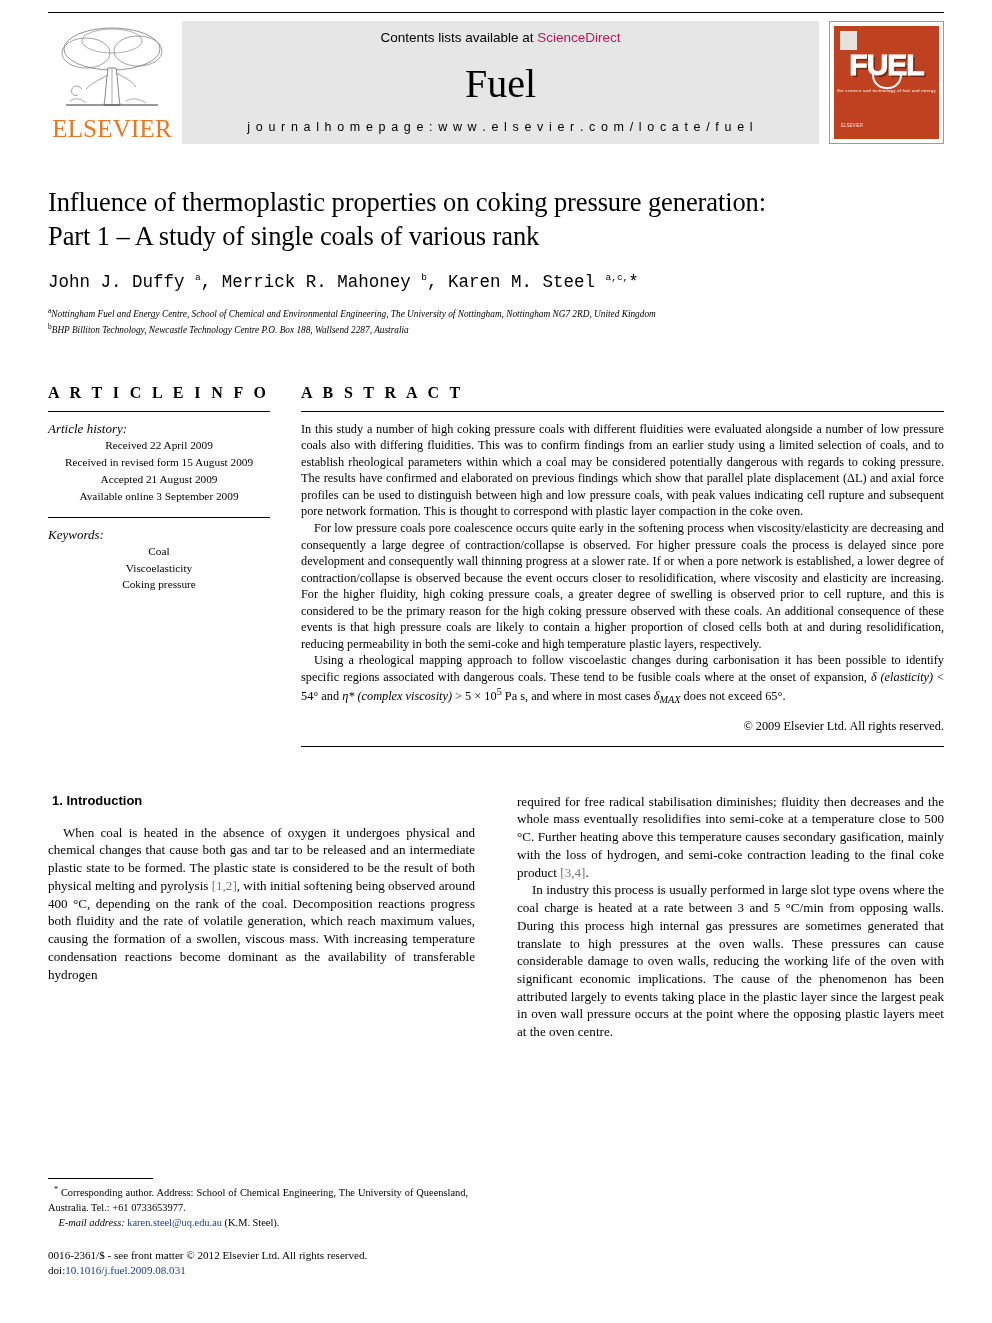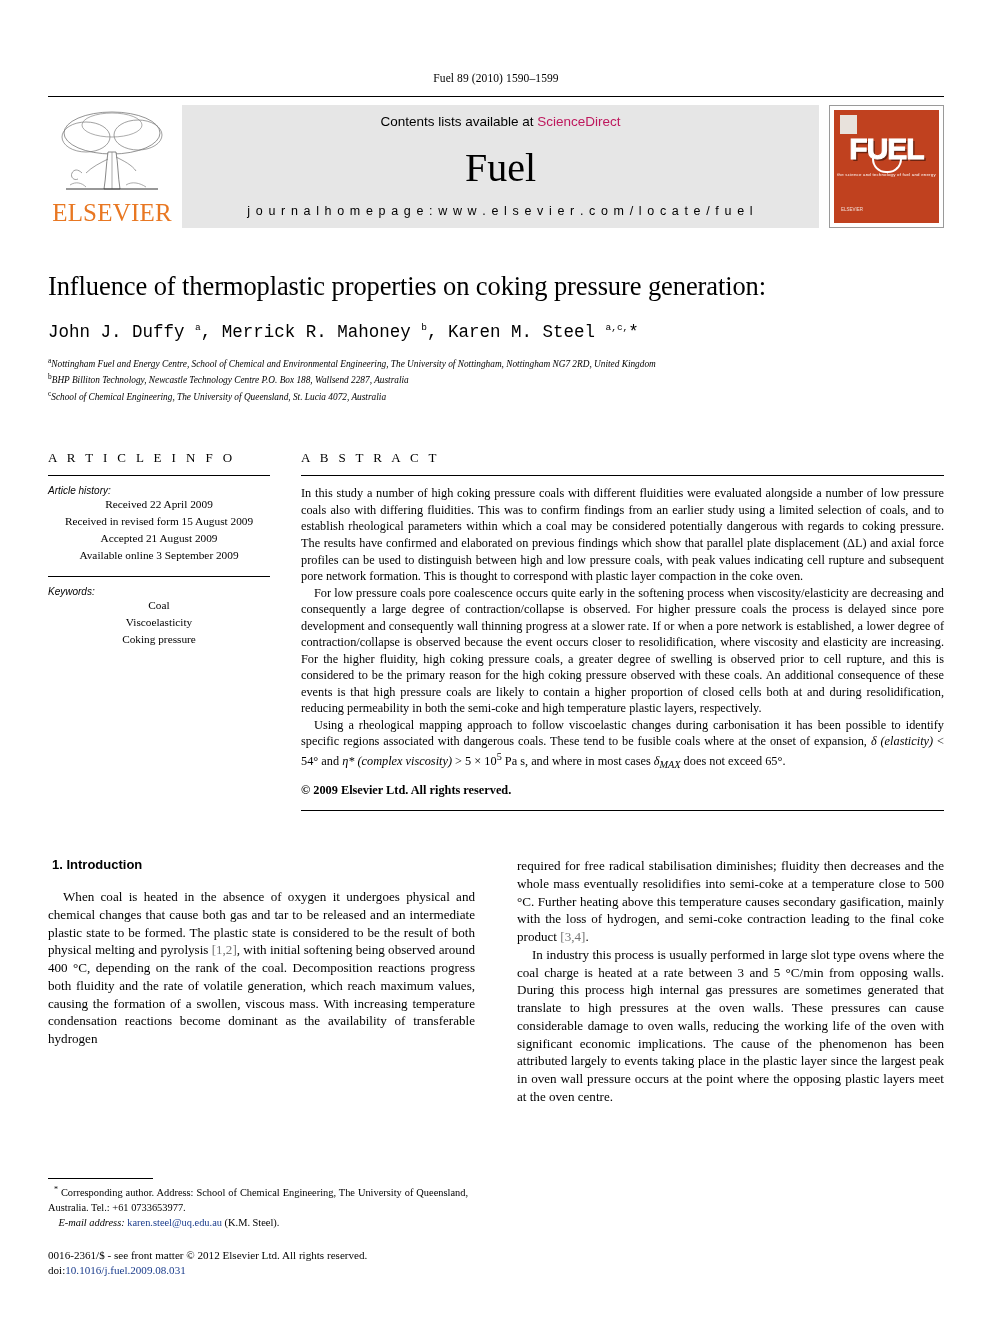--- a/index.html
+++ b/index.html
@@ -203,59 +203,59 @@
     padding-right: 22px;
     box-sizing: border-box;
   }
   .col-abstract {
     flex: 1 1 auto;
     padding-left: 9px;
     box-sizing: border-box;
   }
   .section-caps {
     font-family: "Liberation Serif", serif;
-    font-weight: normal;
-    font-size: 13px;
+    font-weight: bold;
+    font-size: 16px;
     letter-spacing: 3.4px;
   }
   .rule {
     border-top: 1.2px solid #000;
     margin: 9px 0 9px 0;
   }
   .rule-thin {
     border-top: 1.2px solid #000;
     margin: 12px 0 9px 0;
   }
   .info-label {
     font-style: italic;
-    font-size: 10px;
-    font-family: Liberation Sans, sans-serif;
+    font-size: 13px;
+    font-family: Liberation Serif, serif;
   }
   .info-line {
     font-size: 11.3px;
     line-height: 1.5;
     font-family: "Liberation Serif", serif;
     text-align: center;
   }
   .abstract-body p {
     margin: 0;
     font-size: 12.3px;
     line-height: 1.345;
     text-align: justify;
     text-indent: 0;
     font-family: "Liberation Serif", serif;
   }
   .abstract-body p + p {
     text-indent: 13px;
   }
   .copyright {
+    text-align: right;
     font-size: 12.3px;
     margin-top: 11px;
     font-family: "Liberation Serif", serif;
-    font-weight: bold;
   }
   .abstract-rule-bottom {
     border-top: 1.2px solid #000;
     margin-top: 12px;
   }
 
   
   .body-cols {
     margin-top: 46px;
     display: flex;
@@ -309,21 +309,20 @@
     line-height: 1.4;
     font-family: "Liberation Serif", serif;
   }
   sup.sm { font-size: 8px; vertical-align: super; }
 </style>
 </head>
 <body>
 
 <div class="page">
 
-  <div class="running-head">Fuel 89 (2010) 1590–1599</div>
 
   <div class="masthead">
 
     <div class="elsevier-logo">
       <div class="tree-box">
         <svg viewBox="0 0 112 92" width="112" height="92" aria-hidden="true">
           <g stroke="#555" stroke-width="0.7" fill="none">
             <ellipse cx="56" cy="26" rx="48" ry="21" fill="#fff" stroke="#666"></ellipse>
             <ellipse cx="30" cy="30" rx="24" ry="15" stroke="#777"></ellipse>
             <ellipse cx="82" cy="28" rx="24" ry="15" stroke="#777"></ellipse>
@@ -357,26 +356,26 @@
         <div class="cover-arc"></div>
         <div class="cover-sub">the science and technology of fuel and energy</div>
         <div class="cover-bottom">ELSEVIER</div>
       </div>
     </div>
   </div>
 
   <div class="title-block">
     <h1 class="paper-title">
       <span>Influence of thermoplastic properties on coking pressure generation:</span><br>
+      <span>Part 1 – A study of single coals of various rank</span>
     </h1>
     <div class="authors">John J. Duffy <sup>a</sup>, Merrick R. Mahoney <sup>b</sup>, Karen M. Steel <sup>a,c,</sup>*</div>
     <div class="affiliations">
       <div><sup>a</sup><span>Nottingham Fuel and Energy Centre, School of Chemical and Environmental Engineering, The University of Nottingham, Nottingham NG7 2RD, United Kingdom</span></div>
       <div><sup>b</sup><span>BHP Billiton Technology, Newcastle Technology Centre P.O. Box 188, Wallsend 2287, Australia</span></div>
-      <div><sup>c</sup><span>School of Chemical Engineering, The University of Queensland, St. Lucia 4072, Australia</span></div>
     </div>
   </div>
 
   <div class="info-abstract">
 
     <div class="col-info">
       <div class="section-caps">A R T I C L E   I N F O</div>
       <div class="rule"></div>
       <div class="info-label">Article history:</div>
       <div class="info-line">Received 22 April 2009</div>

